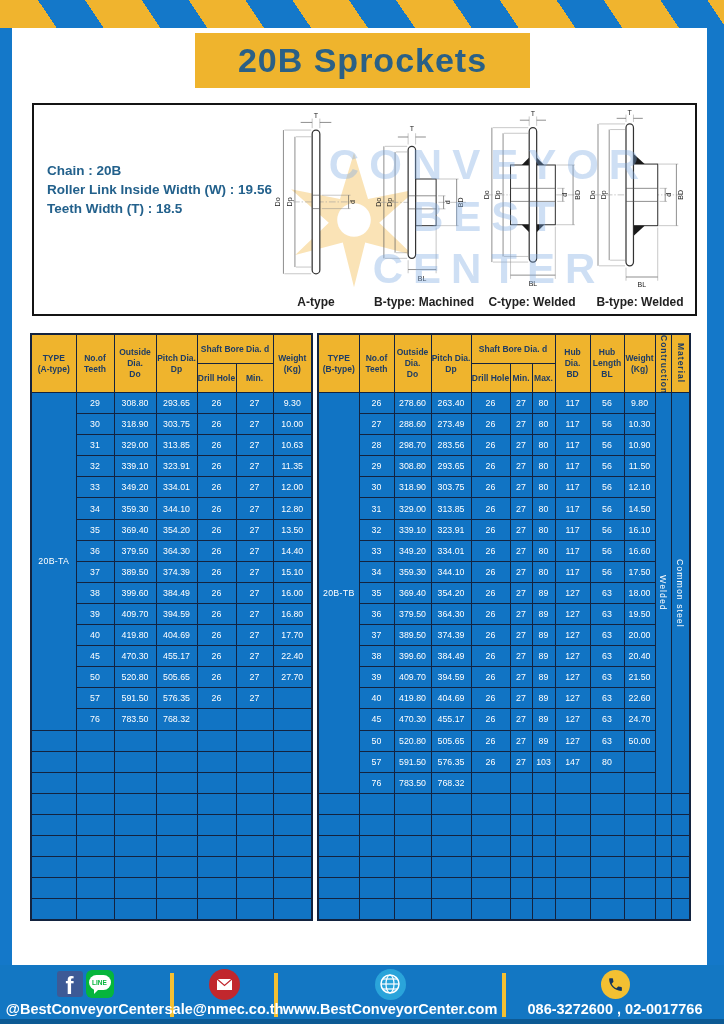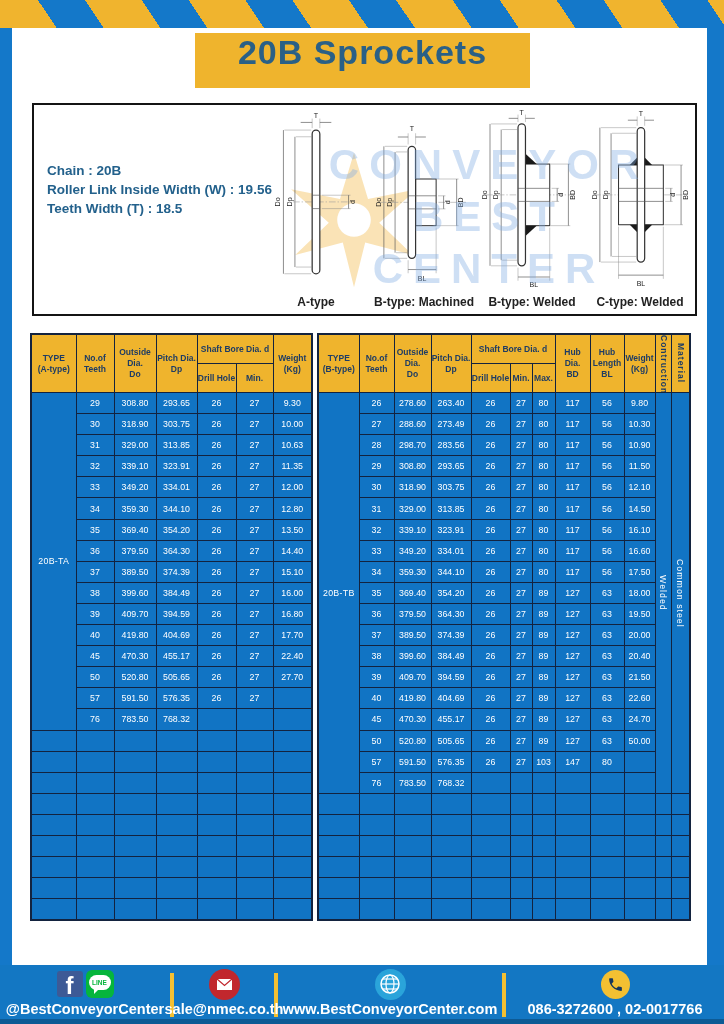--- a/index.html
+++ b/index.html
@@ -1,21 +1,21 @@
 <!DOCTYPE html>
 <html><head>
 <meta charset="utf-8">
 <style>
   html,body{margin:0;padding:0;background:#e8e8e8;font-family:"Liberation Sans",sans-serif;}
   .page{position:relative;width:724px;height:1024px;background:#1478c9;overflow:hidden;margin:0 auto;}
   .hazard{position:absolute;left:0;top:0;width:724px;height:28px;
     background:repeating-linear-gradient(56deg,#f0b42e 0 47px,#1478c9 47px 86px);}
   .content{position:absolute;left:12px;top:28px;width:695px;height:938px;background:#ffffff;}
   .title-banner{position:absolute;left:195px;top:33px;width:335px;height:55px;background:#efb42d;
-    display:flex;align-items:flex-start;justify-content:center;z-index:5;}
+    display:flex;align-items:center;justify-content:center;z-index:5;}
   .title-banner span{color:#2a6086;font-size:34px;font-weight:bold;letter-spacing:1px;}
   
   .spec-panel{position:absolute;left:32px;top:103px;width:665px;height:213px;background:#fff;
     border:2.5px solid #141414;box-sizing:border-box;}
   .spec-lines{position:absolute;left:13px;top:56px;z-index:2;}
   .spec-lines div{color:#23618c;font-size:13.5px;font-weight:bold;line-height:19px;white-space:nowrap;}
   .figures{position:absolute;left:228px;top:4px;width:432px;height:204px;display:flex;z-index:1;}
   .figure{width:108px;height:204px;position:relative;}
   .figure svg{position:absolute;left:0;top:0;}
   .fig-caption{position:absolute;left:0;bottom:4px;width:100%;text-align:center;
@@ -157,58 +157,20 @@
           <line class="ext" x1="38" y1="162" x2="38" y2="176"></line>
             <line class="ext" x1="68" y1="127" x2="68" y2="176"></line>
           <line class="dim" x1="38" y1="172" x2="68" y2="172"></line>
           <text class="dimtext" x="53" y="184" text-anchor="middle">BL</text>
         </svg>
         <div class="fig-caption">B-type: Machined</div>
       </div>
 
       <div class="figure">
         <svg width="108" height="182" viewBox="0 0 110 195">
-          <line class="ext" x1="40" y1="14" x2="40" y2="6"></line>
-            <line class="ext" x1="48" y1="14" x2="48" y2="6"></line>
-          <line class="dim" x1="30" y1="10" x2="40" y2="10"></line>
-            <line class="dim" x1="48" y1="10" x2="58" y2="10"></line>
-          <text class="dimtext" x="44" y="6" text-anchor="middle">T</text>
-          <line class="ext" x1="11" y1="16" x2="39" y2="16"></line>
-            <line class="ext" x1="11" y1="168" x2="39" y2="168"></line>
-          <line class="dim" x1="10" y1="16" x2="10" y2="168"></line>
-          <text class="dimtext" text-anchor="middle" transform="translate(7,92) rotate(-90)">Do</text>
-          <line class="ext" x1="23" y1="22" x2="39" y2="22"></line>
-            <line class="ext" x1="23" y1="162" x2="39" y2="162"></line>
-          <line class="dim" x1="22" y1="22" x2="22" y2="162"></line>
-          <text class="dimtext" text-anchor="middle" transform="translate(19,92) rotate(-90)">Dp</text>
-          <line class="cl" x1="6" y1="92" x2="102" y2="92"></line>
-          <rect class="hub" x="48" y="59" width="26" height="66"></rect>
-          <polygon class="weld" points="48,59 48,48 60,59"></polygon>
-          <polygon class="weld" points="48,125 48,136 60,125"></polygon>
-          <rect class="plate" x="40" y="16" width="8" height="152" rx="4"></rect>
-          <line class="dim" x1="40" y1="85" x2="74" y2="85"></line>
-            <line class="dim" x1="40" y1="99" x2="74" y2="99"></line>
-          <line class="ext" x1="76" y1="85" x2="84" y2="85"></line>
-            <line class="ext" x1="76" y1="99" x2="84" y2="99"></line>
-          <line class="dim" x1="82" y1="85" x2="82" y2="99"></line>
-          <text class="dimtext" text-anchor="middle" transform="translate(88,92) rotate(-90)">d</text>
-          <line class="ext" x1="75" y1="59" x2="96" y2="59"></line>
-            <line class="ext" x1="75" y1="125" x2="96" y2="125"></line>
-          <line class="dim" x1="94" y1="59" x2="94" y2="125"></line>
-          <text class="dimtext" text-anchor="middle" transform="translate(101,92) rotate(-90)">BD</text>
-          <line class="ext" x1="40" y1="170" x2="40" y2="184"></line>
-            <line class="ext" x1="74" y1="127" x2="74" y2="184"></line>
-          <line class="dim" x1="40" y1="180" x2="74" y2="180"></line>
-          <text class="dimtext" x="57" y="191" text-anchor="middle">BL</text>
-        </svg>
-        <div class="fig-caption">B-type: Welded</div>
-      </div>
-
-      <div class="figure">
-        <svg width="108" height="182" viewBox="0 0 110 195">
           <line class="ext" x1="52" y1="18" x2="52" y2="8"></line>
             <line class="ext" x1="60" y1="18" x2="60" y2="8"></line>
           <line class="dim" x1="42" y1="12" x2="52" y2="12"></line>
             <line class="dim" x1="60" y1="12" x2="70" y2="12"></line>
           <text class="dimtext" x="56" y="7" text-anchor="middle">T</text>
           <line class="ext" x1="13" y1="20" x2="51" y2="20"></line>
             <line class="ext" x1="13" y1="164" x2="51" y2="164"></line>
           <line class="dim" x1="12" y1="20" x2="12" y2="164"></line>
           <text class="dimtext" text-anchor="middle" transform="translate(9,92) rotate(-90)">Do</text>
           <line class="ext" x1="25" y1="26" x2="51" y2="26"></line>
@@ -231,20 +193,58 @@
           <line class="ext" x1="81" y1="60" x2="101" y2="60"></line>
             <line class="ext" x1="81" y1="124" x2="101" y2="124"></line>
           <line class="dim" x1="99" y1="60" x2="99" y2="124"></line>
           <text class="dimtext" text-anchor="middle" transform="translate(106,92) rotate(-90)">BD</text>
           <line class="ext" x1="32" y1="126" x2="32" y2="182"></line>
             <line class="ext" x1="80" y1="126" x2="80" y2="182"></line>
           <line class="dim" x1="32" y1="178" x2="80" y2="178"></line>
           <text class="dimtext" x="56" y="190" text-anchor="middle">BL</text>
         </svg>
         <div class="fig-caption">C-type: Welded</div>
+      </div>
+
+      <div class="figure">
+        <svg width="108" height="182" viewBox="0 0 110 195">
+          <line class="ext" x1="40" y1="14" x2="40" y2="6"></line>
+            <line class="ext" x1="48" y1="14" x2="48" y2="6"></line>
+          <line class="dim" x1="30" y1="10" x2="40" y2="10"></line>
+            <line class="dim" x1="48" y1="10" x2="58" y2="10"></line>
+          <text class="dimtext" x="44" y="6" text-anchor="middle">T</text>
+          <line class="ext" x1="11" y1="16" x2="39" y2="16"></line>
+            <line class="ext" x1="11" y1="168" x2="39" y2="168"></line>
+          <line class="dim" x1="10" y1="16" x2="10" y2="168"></line>
+          <text class="dimtext" text-anchor="middle" transform="translate(7,92) rotate(-90)">Do</text>
+          <line class="ext" x1="23" y1="22" x2="39" y2="22"></line>
+            <line class="ext" x1="23" y1="162" x2="39" y2="162"></line>
+          <line class="dim" x1="22" y1="22" x2="22" y2="162"></line>
+          <text class="dimtext" text-anchor="middle" transform="translate(19,92) rotate(-90)">Dp</text>
+          <line class="cl" x1="6" y1="92" x2="102" y2="92"></line>
+          <rect class="hub" x="48" y="59" width="26" height="66"></rect>
+          <polygon class="weld" points="48,59 48,48 60,59"></polygon>
+          <polygon class="weld" points="48,125 48,136 60,125"></polygon>
+          <rect class="plate" x="40" y="16" width="8" height="152" rx="4"></rect>
+          <line class="dim" x1="40" y1="85" x2="74" y2="85"></line>
+            <line class="dim" x1="40" y1="99" x2="74" y2="99"></line>
+          <line class="ext" x1="76" y1="85" x2="84" y2="85"></line>
+            <line class="ext" x1="76" y1="99" x2="84" y2="99"></line>
+          <line class="dim" x1="82" y1="85" x2="82" y2="99"></line>
+          <text class="dimtext" text-anchor="middle" transform="translate(88,92) rotate(-90)">d</text>
+          <line class="ext" x1="75" y1="59" x2="96" y2="59"></line>
+            <line class="ext" x1="75" y1="125" x2="96" y2="125"></line>
+          <line class="dim" x1="94" y1="59" x2="94" y2="125"></line>
+          <text class="dimtext" text-anchor="middle" transform="translate(101,92) rotate(-90)">BD</text>
+          <line class="ext" x1="40" y1="170" x2="40" y2="184"></line>
+            <line class="ext" x1="74" y1="127" x2="74" y2="184"></line>
+          <line class="dim" x1="40" y1="180" x2="74" y2="180"></line>
+          <text class="dimtext" x="57" y="191" text-anchor="middle">BL</text>
+        </svg>
+        <div class="fig-caption">B-type: Welded</div>
       </div>
     </div>
 
     <div class="watermark">
       <div>CONVEYOR</div>
       <div>BEST</div>
       <div>CENTER</div>
     </div>
   </div>
 

